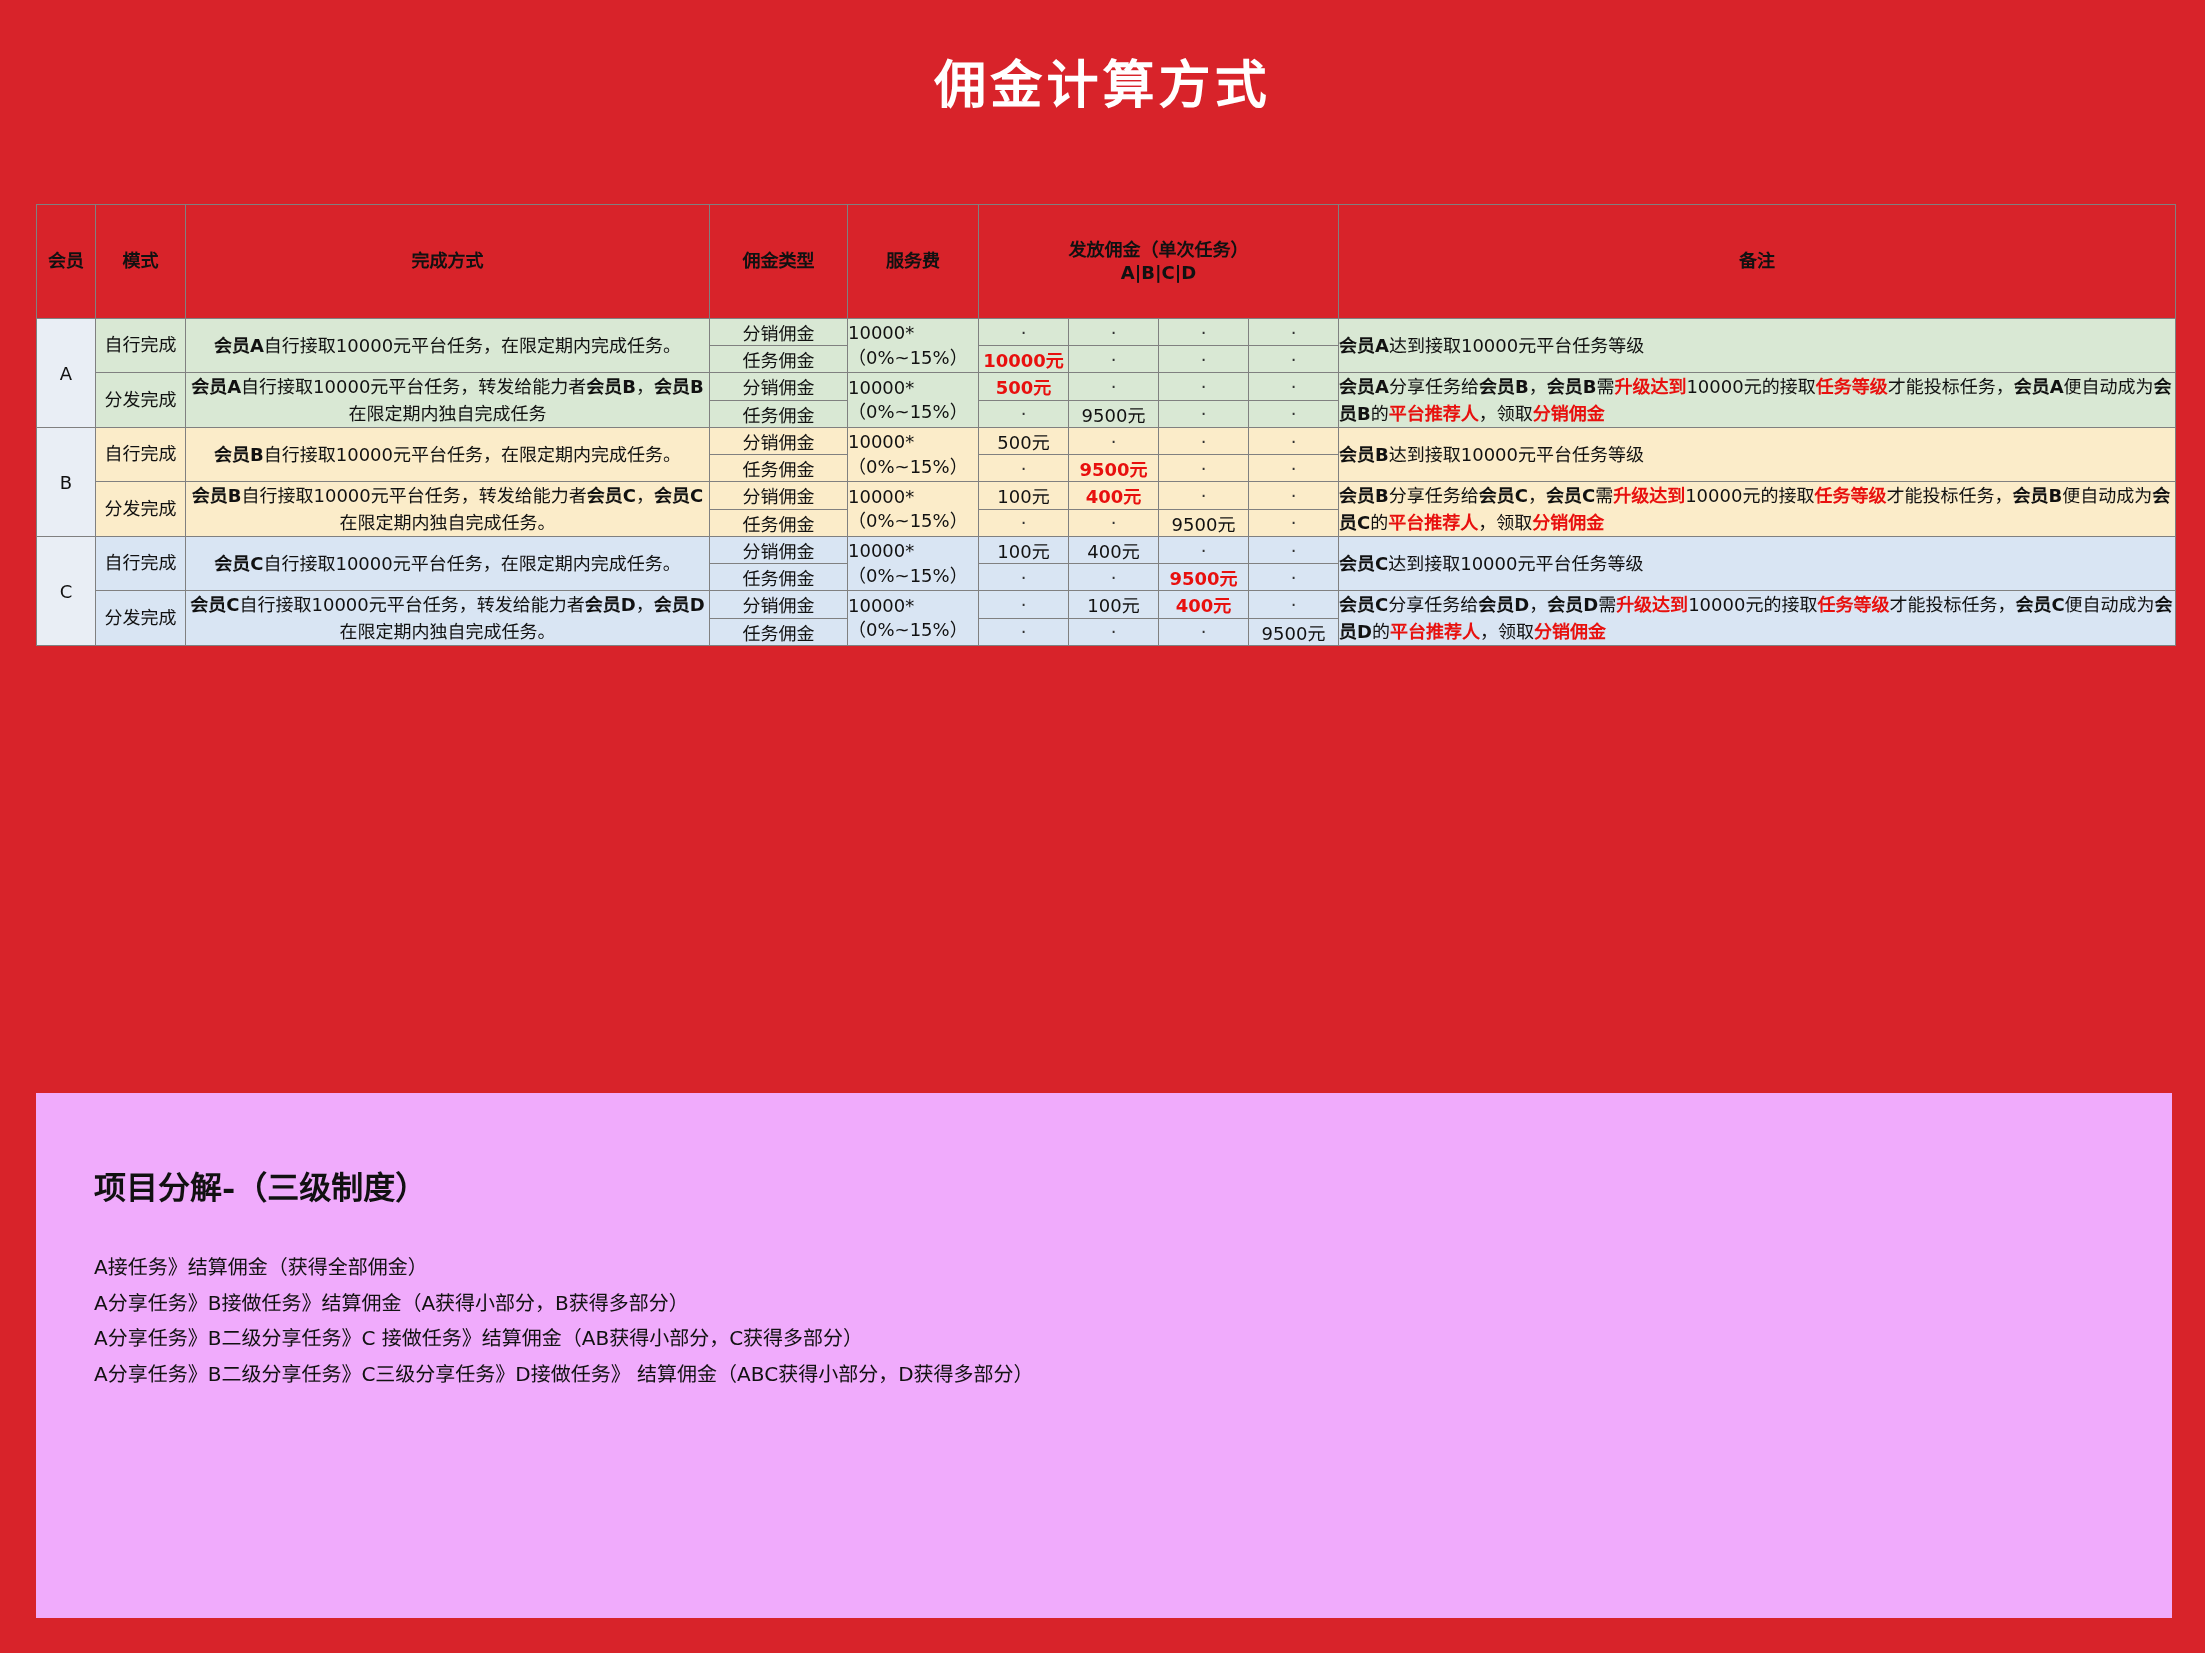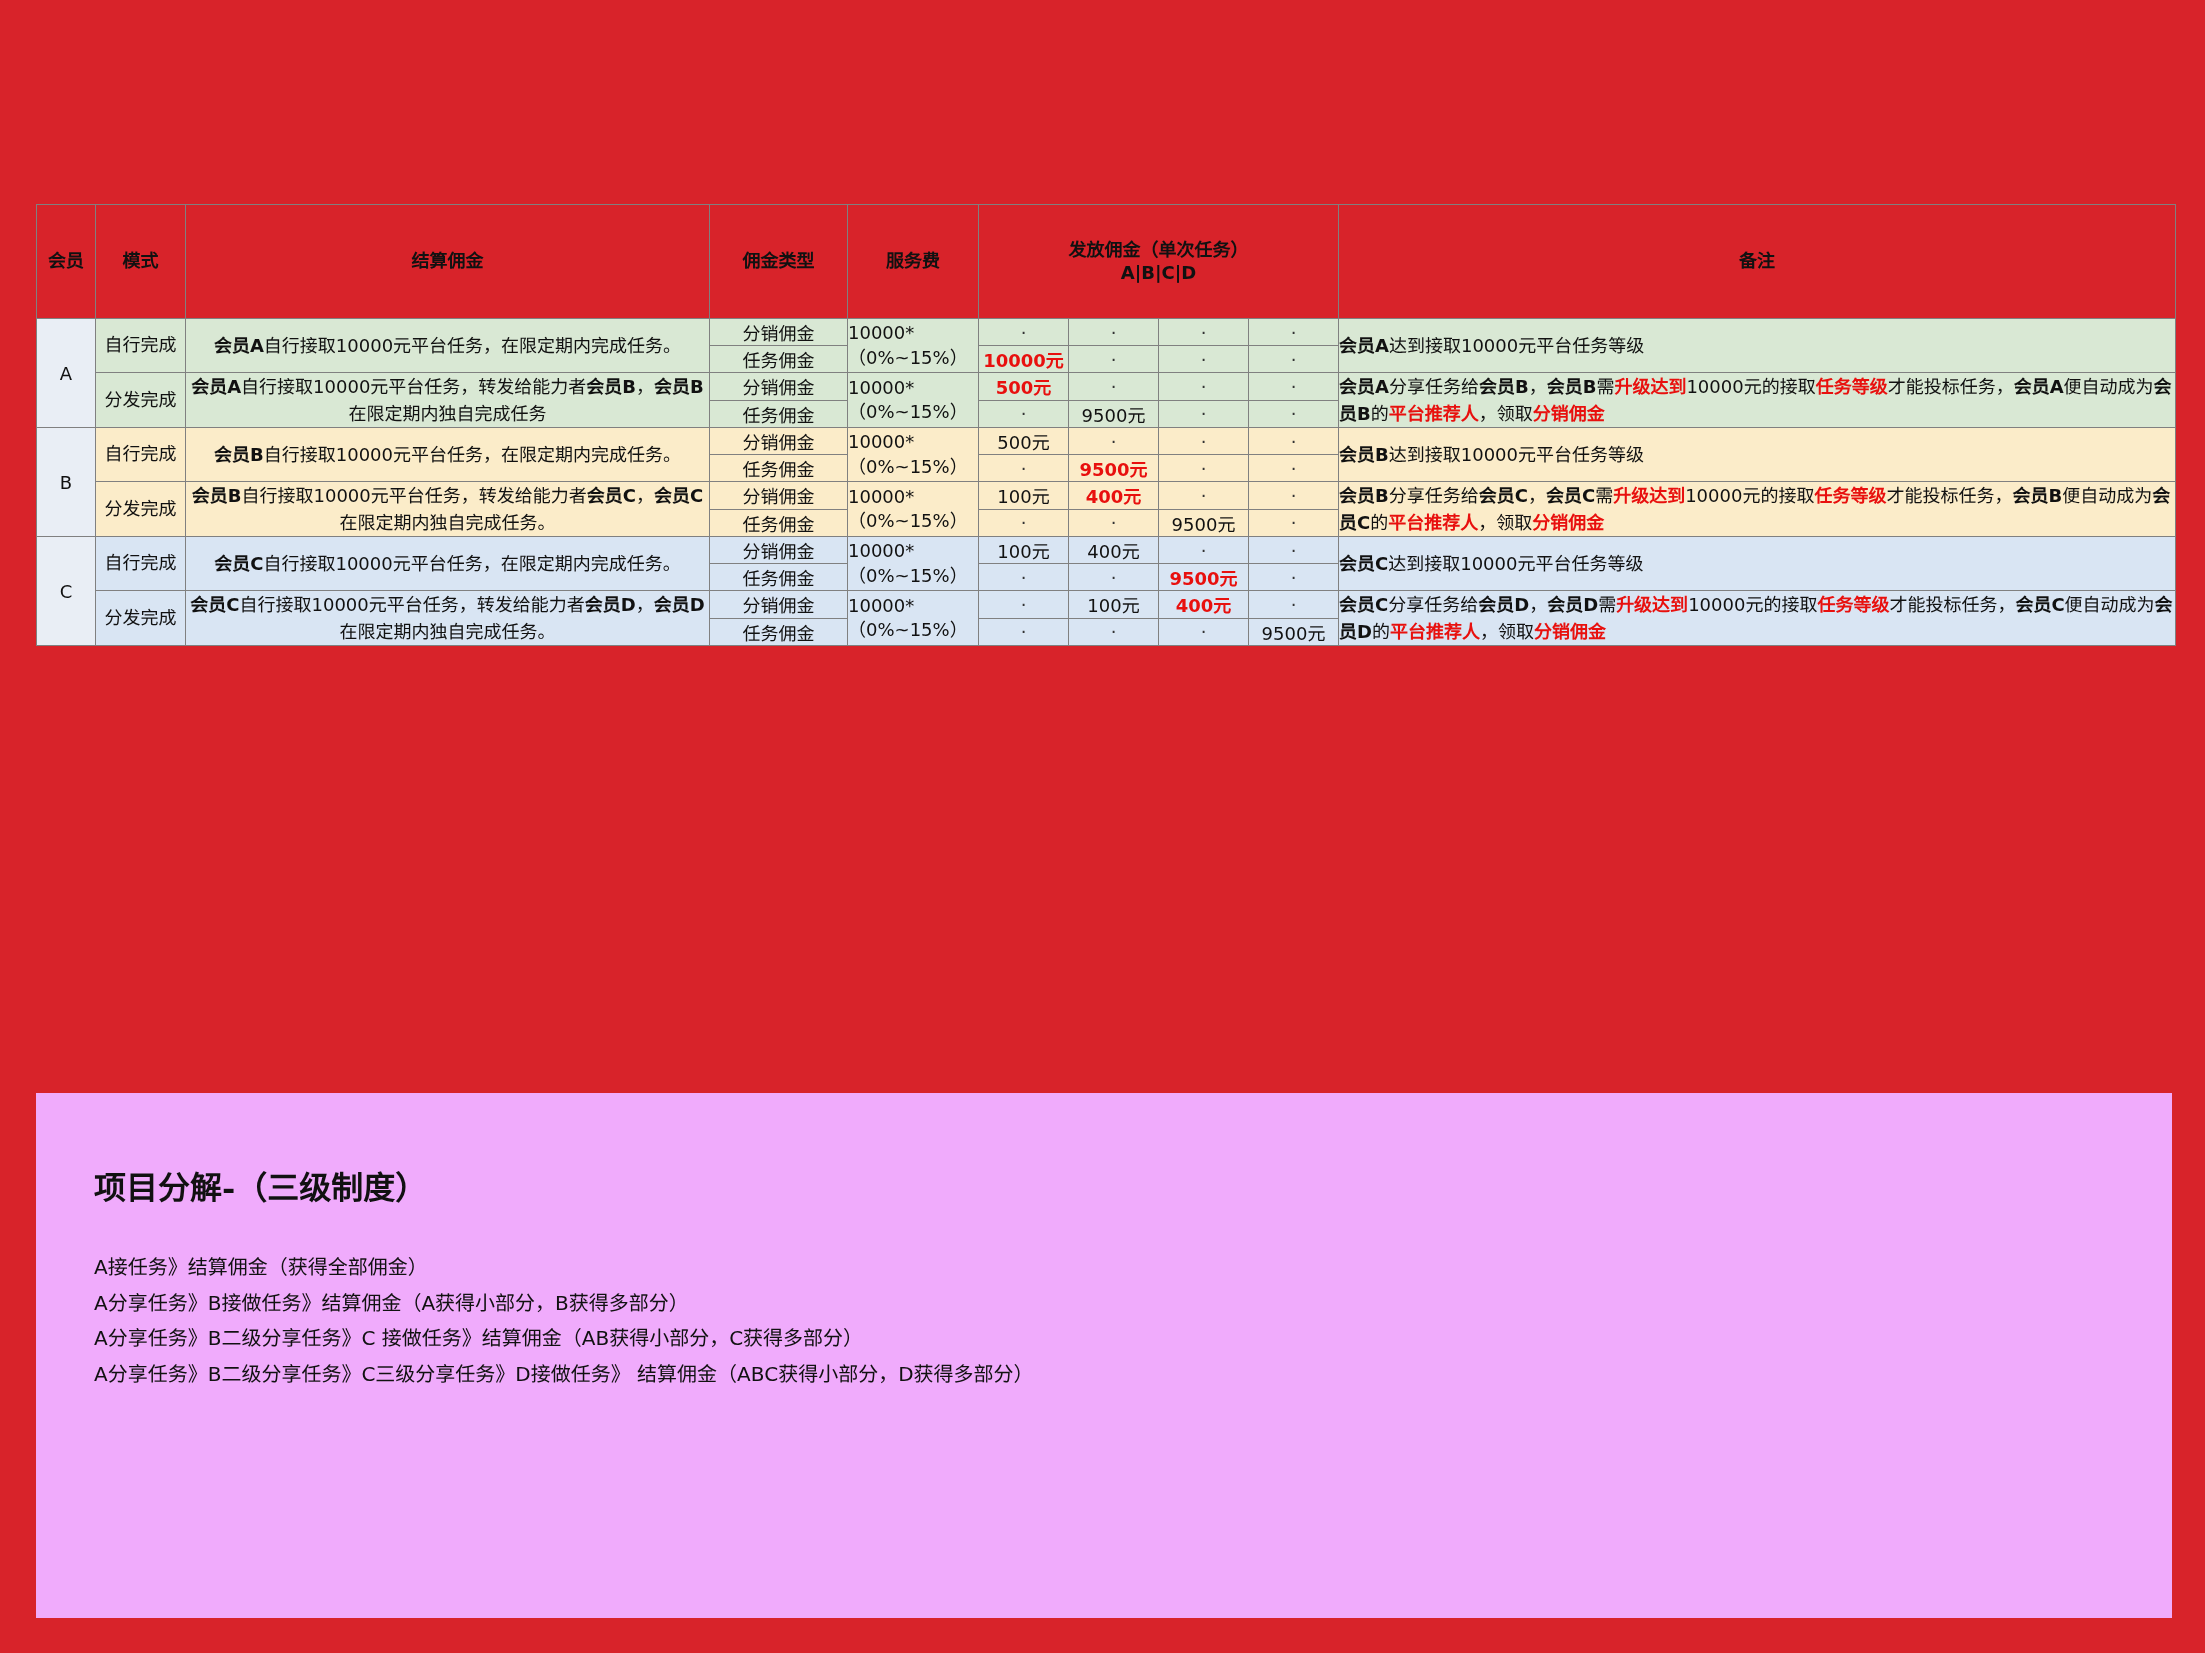--- a/index.html
+++ b/index.html
@@ -102,40 +102,41 @@
     color: #111;
     font-family: "DejaVu Sans", sans-serif;
   }
   .lines div { white-space: nowrap; }
 </style>
 </head>
 <body>
 
 <div class="page">
 
+  <div class="title">佣金计算方式</div>
 
   <div class="table-wrap">
     <table class="commission">
       <colgroup>
         <col style="width:59px">
         <col style="width:90px">
         <col style="width:524px">
         <col style="width:138px">
         <col style="width:131px">
         <col style="width:90px">
         <col style="width:90px">
         <col style="width:90px">
         <col style="width:90px">
         <col style="width:837px">
       </colgroup>
       <thead>
         <tr>
           <th colspan="1">会员</th>
           <th colspan="1">模式</th>
-          <th colspan="1">结算佣金</th>
+          <th colspan="1">完成方式</th>
           <th colspan="1">佣金类型</th>
           <th colspan="1">服务费</th>
           <th colspan="4">
             <div>发放佣金（单次任务）</div>
             <div>A|B|C|D</div>
           </th>
           <th colspan="1">备注</th>
         </tr>
       </thead>
       <tbody id="tbody">

